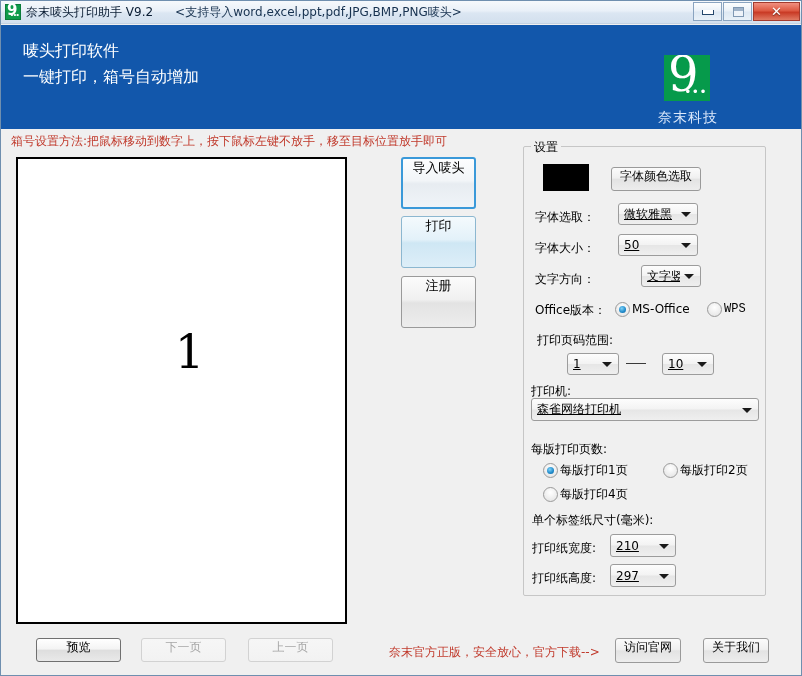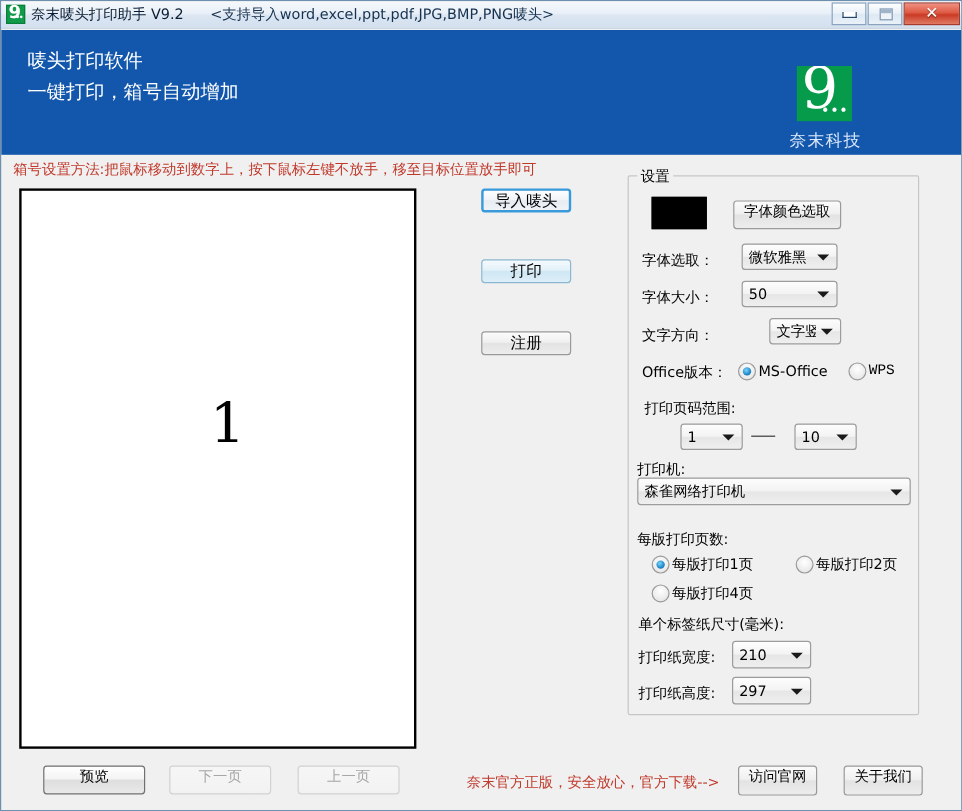--- a/index.html
+++ b/index.html
@@ -140,21 +140,21 @@
   }
   .btn.hover {
     border: 1px solid #8cb7d0;
     background: linear-gradient(to bottom, #f4fafd 0%, #e3f1f9 45%, #cfe7f4 52%, #ddeef8 100%);
   }
   .btn.disabled {
     color: #a6a6a6; border: 1px solid #d2d2d2;
     background: linear-gradient(to bottom, #f6f6f6 0%, #f2f2f2 100%);
     cursor: default;
   }
-  .mid-btn { position: absolute; left: 400px; width: 75px; height: 20px; }
+  .mid-btn { position: absolute; left: 400px; width: 75px; height: 52px; }
   #btn-import { top: 156px; }
   #btn-print  { top: 215px; }
   #btn-reg    { top: 275px; }
 
   
   .group {
     position: absolute; left: 522px; top: 145px; width: 243px; height: 450px;
     border: 1px solid #c6c6c6; border-radius: 2px; background: #f0f0f0;
   }
   .group-title {
@@ -173,21 +173,21 @@
   #btn-color { position: absolute; left: 610px; top: 166px; width: 90px; height: 24px; font-size: 12px; }
 
   .combo {
     position: absolute; border: 1px solid #9c9c9c; border-radius: 3px;
     background: linear-gradient(to bottom, #fdfdfd 0%, #f3f3f3 48%, #e6e6e6 52%, #efefef 100%);
     font-family: "DejaVu Sans", sans-serif; font-size: 12px; color: #000;
     cursor: pointer;
   }
   .combo .cv {
     position: absolute; left: 5px; top: 0; right: 20px; bottom: 0;
-    display: flex; align-items: center; white-space: nowrap; overflow: hidden;
+    display: flex; align-items: center; white-space: nowrap; overflow: hidden; text-decoration: underline;
   }
   .combo .arr {
     position: absolute; right: 6px; top: 50%; margin-top: -2px;
     width: 0; height: 0; border-left: 5px solid transparent;
     border-right: 5px solid transparent; border-top: 5px solid #1a1a1a;
   }
 
   .radio {
     position: absolute; font-family: "DejaVu Sans", sans-serif;
     font-size: 12px; color: #000; white-space: nowrap; cursor: pointer;

